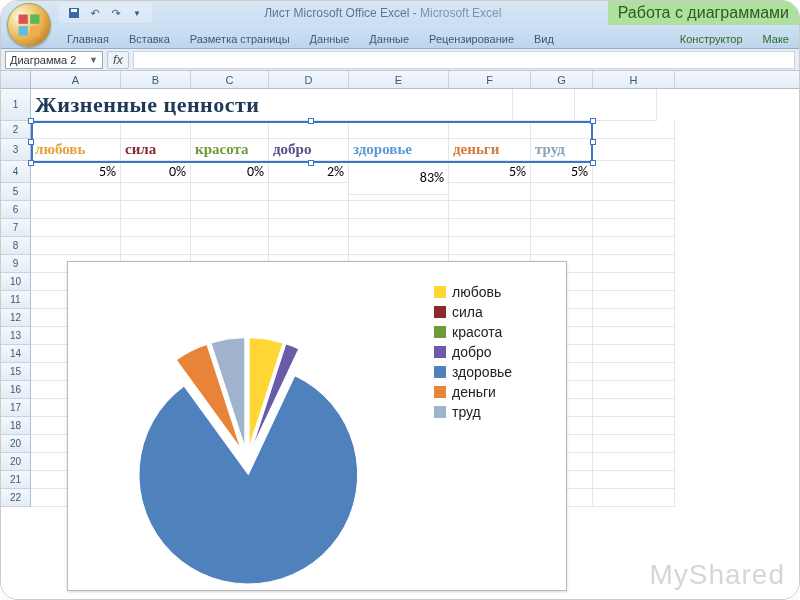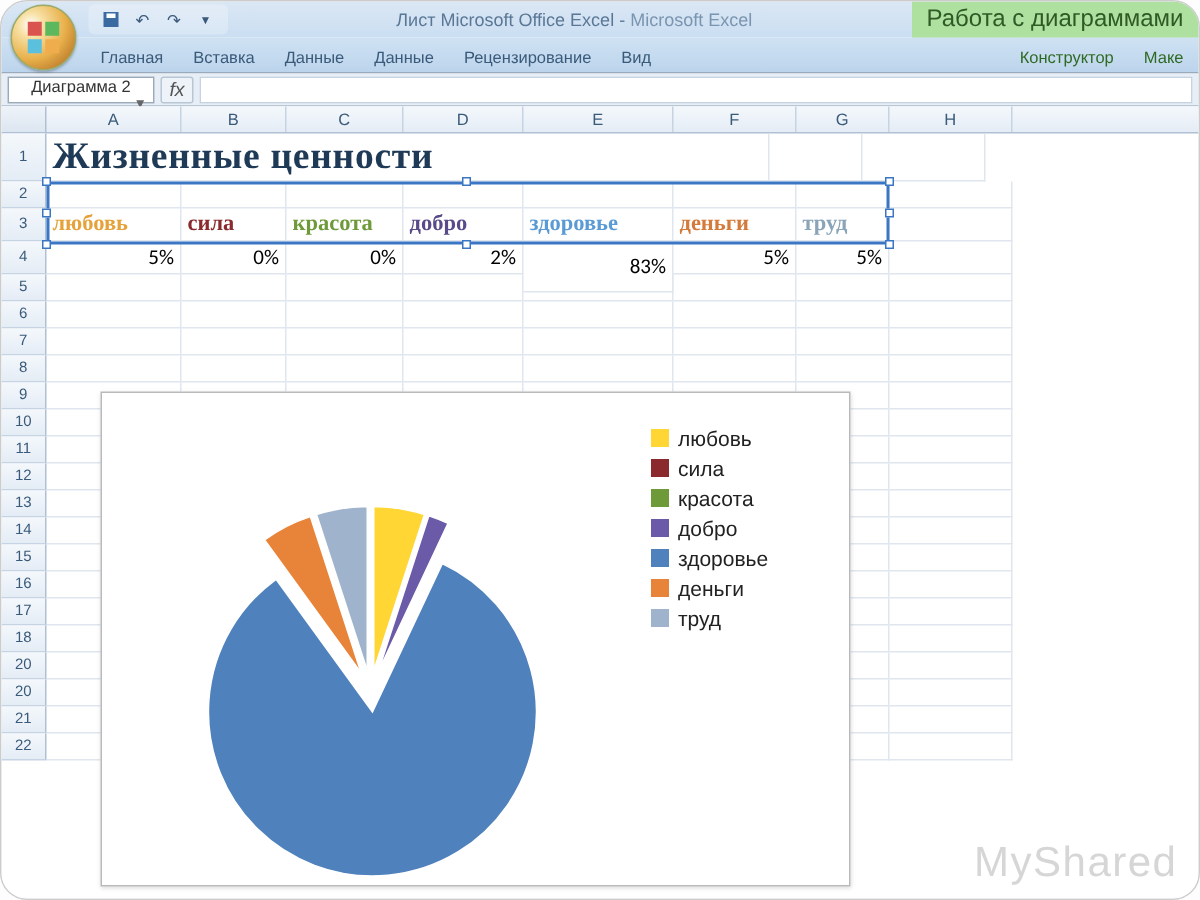--- a/index.html
+++ b/index.html
@@ -17,40 +17,40 @@
   .title-text .app { color:#7a95af; }
   .chart-tools { background:#aee0a0; color:#2f5a24; padding:3px 10px; font-size:16px; height:100%; display:flex; align-items:center;}
 
   
   .ribbon-tabs { height:24px; background:linear-gradient(#cfe2f3,#bcd4ec); display:flex; align-items:flex-end; font-size:11px; color:#3a5a7a; padding-left:56px; border-bottom:1px solid #9ab; }
   .ribbon-tab { padding:4px 10px 3px; cursor:pointer; }
   .ribbon-tab.context { color:#2f6a24; }
 
   
   .formula-row { height:22px; background:#e8eef5; display:flex; align-items:center; border-bottom:1px solid #b8c6d6; font-size:11px;}
-  .namebox { width:98px; height:18px; margin-left:4px; background:#fff; border:1px solid #9ab; display:flex; align-items:center; padding:0 4px; color:#333;flex-direction:column;}
+  .namebox { width:98px; height:18px; margin-left:4px; background:#fff; border:1px solid #9ab; display:flex; align-items:center; padding:0 4px; color:#333;}
   .namebox .dd { margin-left:auto; color:#666; font-size:9px;}
   .fx-btn { width:22px; height:18px; margin-left:4px; display:flex; align-items:center; justify-content:center; color:#555; font-style:italic; font-size:13px; border:1px solid #b8c6d6; border-radius:2px; background:#eef3f9;}
   .formula-input { flex:1; height:18px; margin:0 4px; background:#fff; border:1px solid #c6d3e2; }
 
   
   .grid-wrap { position:absolute; top:70px; left:0; right:0; bottom:0; background:#fff; }
   .col-headers { display:flex; height:18px; background:linear-gradient(#f4f8fc,#e4ecf5); border-bottom:1px solid #b0c0d4; font-size:11px; color:#3a5a7a;}
   .corner { width:30px; border-right:1px solid #b0c0d4; background:linear-gradient(#eef3f9,#dce6f1);}
   .col-h { border-right:1px solid #c6d3e2; display:flex; align-items:center; justify-content:center; }
   .rows { position:absolute; top:18px; left:0; right:0; bottom:0; }
   .row { display:flex; height:18px; }
   .row-h { width:30px; background:linear-gradient(#f4f8fc,#e4ecf5); border-right:1px solid #b0c0d4; border-bottom:1px solid #c6d3e2; font-size:10px; color:#3a5a7a; display:flex; align-items:center; justify-content:center;}
   .cell { border-right:1px solid #dfe6ee; border-bottom:1px solid #dfe6ee; font-size:11px; display:flex; align-items:center; padding:0 4px; color:#222; overflow:hidden; white-space:nowrap;}
 
   
   .cA{width:90px}.cB{width:70px}.cC{width:78px}.cD{width:80px}.cE{width:100px}.cF{width:82px}.cG{width:62px}.cH{width:82px}
 
   .row1{height:32px}
-  .big-title{ font-size:25px; font-weight:bold; color:#1f3a57; font-family:"Times New Roman",serif; letter-spacing:0.5px;}
+  .big-title{ font-size:22px; font-weight:bold; color:#1f3a57; font-family:"Times New Roman",serif; letter-spacing:0.5px;}
 
   .sel-border { position:absolute; border:2px solid #3a76c4; pointer-events:none; }
   .sel-handle { position:absolute; width:6px; height:6px; background:#fff; border:1px solid #3a76c4; }
 
   .hdr-cell { font-weight:bold; font-size:15px; font-family:"Times New Roman",serif; justify-content:flex-start; }
   .val-cell { font-size:14px; font-family:Calibri,Arial; justify-content:flex-end; color:#000;}
 
   
   .chart-obj { position:absolute; left:66px; top:190px; width:500px; height:330px; background:#fff; border:1px solid #b9b9b9; box-shadow:0 1px 3px rgba(0,0,0,.15); display:flex; }
   .pie-area { flex:1; position:relative; }
@@ -90,20 +90,21 @@
     <span class="doc">Лист Microsoft Office Excel</span>
     <span class="doc"> - </span>
     <span class="app">Microsoft Excel</span>
   </div>
   <div class="chart-tools">Работа с диаграммами</div>
 </div>
 
 <div class="ribbon-tabs">
   <span class="ribbon-tab">Главная</span>
   <span class="ribbon-tab">Вставка</span>
+  <span class="ribbon-tab">Разметка страницы</span>
   <span class="ribbon-tab">Данные</span>
   <span class="ribbon-tab">Данные</span>
   <span class="ribbon-tab">Рецензирование</span>
   <span class="ribbon-tab">Вид</span>
   <span style="flex:1"></span>
   <span class="ribbon-tab context">Конструктор</span>
   <span class="ribbon-tab context">Маке</span>
 </div>
 
 <div class="formula-row">

